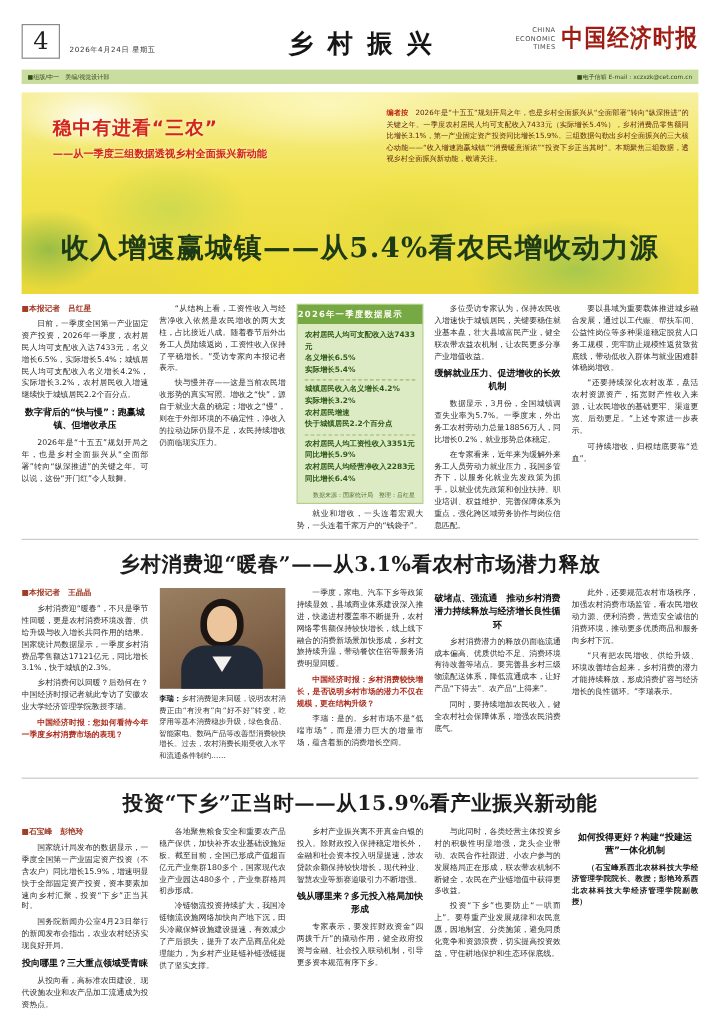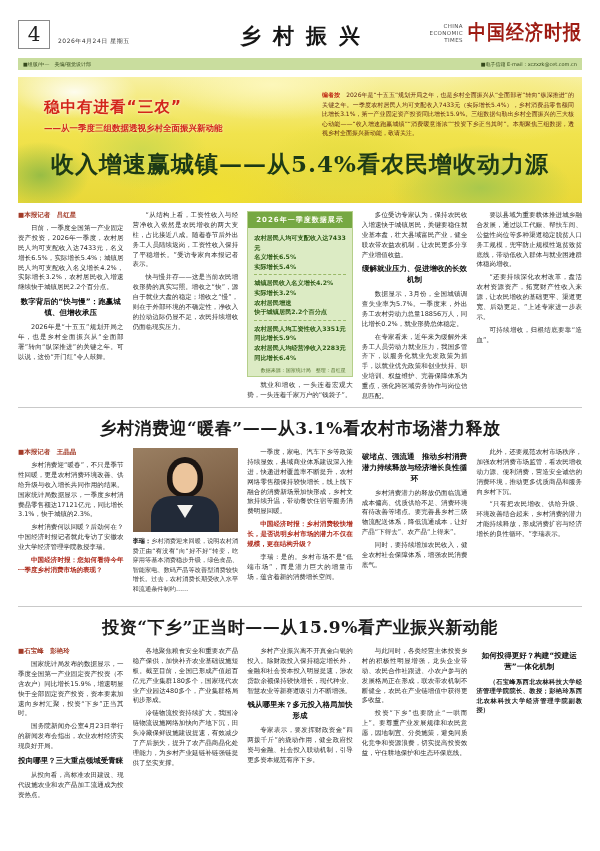--- a/index.html
+++ b/index.html
@@ -18,21 +18,21 @@
   .mh-right{position:absolute;right:0;top:2px;display:flex;align-items:flex-end;gap:5px;}
   .logo-en{width:44px;font-size:5.5px;line-height:1.25;color:#4a4a4a;text-align:right;letter-spacing:.4px;}
   .logo-cn{font-size:18px;font-weight:bold;color:#9e1c13;font-family:"DejaVu Serif",serif;
     letter-spacing:1px;white-space:nowrap;transform:scaleY(1.12);}
 
   
   .info-bar{margin-top:4px;height:12px;background:#c9dd9e;display:flex;justify-content:space-between;
     align-items:center;padding:0 5px;font-size:5px;color:#35491c;}
 
   
-  .banner{position:relative;margin-top:7px;height:126px;overflow:hidden;
+  .banner{position:relative;margin-top:7px;height:168px;overflow:hidden;
     background:
       radial-gradient(ellipse 90px 38px at 10% 12%, rgba(255,255,255,.85), transparent 70%),
       radial-gradient(ellipse 150px 48px at 45% 6%, rgba(253,248,190,.9), transparent 75%),
       radial-gradient(ellipse 120px 55px at 88% 20%, rgba(246,233,120,.85), transparent 70%),
       radial-gradient(ellipse 90px 55px at 22% 58%, #cfd94e, transparent 72%),
       radial-gradient(ellipse 70px 48px at 4% 78%, #98bd45, transparent 70%),
       radial-gradient(ellipse 110px 60px at 58% 70%, #e4dc40, transparent 75%),
       radial-gradient(ellipse 130px 62px at 82% 88%, #a9c84c, transparent 70%),
       radial-gradient(ellipse 120px 70px at 35% 96%, #f0df2f, transparent 75%),
       linear-gradient(180deg,#f7f0a2 0%,#f1e34d 45%,#e9d838 100%);}
@@ -63,21 +63,21 @@
   p.cap{font-size:6.2px;line-height:1.55;color:#333;text-indent:0;}
   p.cap b{color:#111;}
   p.note{font-size:6.3px;line-height:1.5;font-weight:bold;color:#222;text-indent:13px;}
 
   .divider{border:none;border-top:1px solid #c9c9c9;margin:8px 0 0;}
   .headline-2{margin:9px 0 0;text-align:center;font-size:17px;font-weight:bold;color:#1b1b1b;
     letter-spacing:.5px;font-family:"DejaVu Serif",serif;}
 
   
   .databox{background:#dcebc4;border:1px solid #b5cf8a;margin-bottom:4px;}
-  .db-head{background:#76a843;color:#fdfdf2;font-size:7px;font-weight:bold;text-align:center;
+  .db-head{background:#76a843;color:#fdfdf2;font-size:7px;font-weight:bold;text-align:left;
     padding:3px 0;letter-spacing:1px;}
   .db-body{padding:2px 6px 1px;}
   .db-group{border-bottom:1px dashed #9ab968;padding:3px 0;}
   .db-group:last-child{border-bottom:none;}
   .db-line{font-size:6.2px;font-weight:bold;color:#2f5b17;line-height:1.55;}
   .db-src{font-size:5px;color:#51702c;text-align:right;padding:1px 6px 3px;}
 
   
   .photo{position:relative;height:84px;margin-bottom:4px;overflow:hidden;
     background:linear-gradient(160deg,#9a7f62 0%,#82654a 55%,#6b4f38 100%);}

